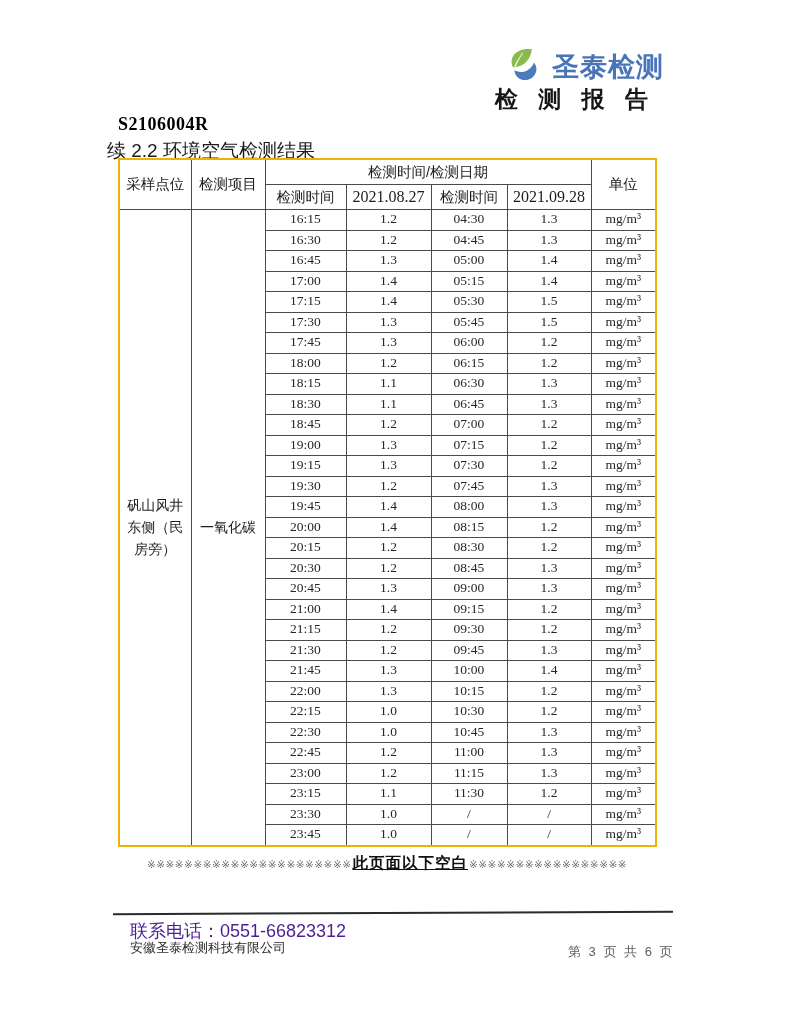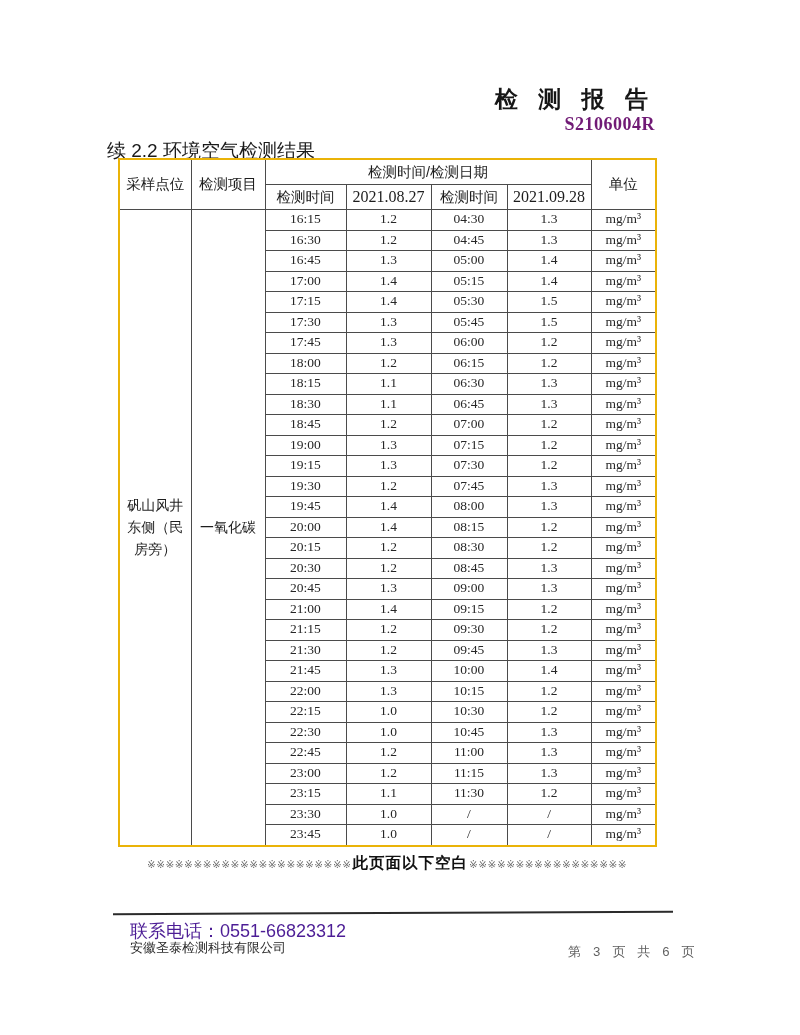--- a/index.html
+++ b/index.html
@@ -24,24 +24,24 @@
   }
   
   .title{
     position:absolute;top:84px;left:118px;width:537px;
     text-align:right;
     font-size:23px;font-weight:bold;letter-spacing:7px;
     color:#161616;
   }
   .report-no{
     position:absolute;top:114px;left:118px;width:537px;
-    text-align:right;
+    text-align:left;
     font-family:"Liberation Serif","DejaVu Serif",serif;
     font-size:18px;font-weight:bold;letter-spacing:0.5px;
-    color:#701a75;
+    color:#000000;
   }
   .section-label{
     position:absolute;top:138px;left:107px;
     font-size:19px;color:#1a1a1a;
   }
   
   table.results{
     position:absolute;top:158px;left:118px;
     width:537px;table-layout:fixed;
     border-collapse:collapse;
@@ -76,47 +76,57 @@
   .blank-note{
     position:absolute;top:853px;left:116px;width:542px;
     display:flex;align-items:center;justify-content:center;
     white-space:nowrap;
   }
   .blank-note .marks{
     font-size:10.5px;color:#6f6f6f;letter-spacing:0.5px;
   }
   .blank-note .note-text{
     font-size:15.5px;font-weight:bold;color:#111;
-    margin:0 1px;letter-spacing:1px;
+    margin:0 1px;letter-spacing:1px;text-decoration:underline;
   }
   
   .footer-rule{
     position:absolute;top:912px;left:113px;width:560px;
     border-top:2.5px solid #2b2b2b;
     transform:rotate(-0.25deg);
   }
   .footer-phone{
     position:absolute;top:919px;left:130px;
     font-size:18px;color:#4c1d95;
   }
   .footer-company{
     position:absolute;top:939px;left:130px;
     font-size:13px;color:#2a2a2a;
   }
   .footer-page{
     position:absolute;top:943px;left:568px;
-    font-family:Liberation Mono, monospace;
+    font-family:Liberation Sans, sans-serif;
     font-size:13px;color:#5f5f5f;letter-spacing:2px;
   }
 </style>
 </head>
 <body>
 
 <div class="page">
 
+  <div class="logo">
+    <span>
+      <svg width="42" height="42" viewBox="0 0 48 48">
+        <path d="M11 26 C6 14, 17 3.5, 33 6 C31.5 18, 24.5 25.5, 12.5 26.8 Z" fill="#8ab94e"></path>
+        <path d="M22 10 C18 16, 14 22, 12.5 26.5 L14.5 26.5 C16.5 21, 19.5 15, 23 10.5 Z" fill="#ffffff" opacity="0.85"></path>
+        <path d="M13 30 C21 34.5, 31.5 31, 35.5 21 C42.5 30, 35 42.5, 23 41 C17 40.2, 13.5 35.5, 13 30 Z" fill="#4a7cbd"></path>
+      </svg>
+    </span>
+    <span class="brand">圣泰检测</span>
+  </div>
 
   <div class="title">检 测 报 告</div>
   <div class="report-no">S2106004R</div>
   <div class="section-label">续 2.2 环境空气检测结果</div>
 
   <table class="results">
     <colgroup>
       <col style="width:72px">
         <col style="width:74px">
         <col style="width:81px">

